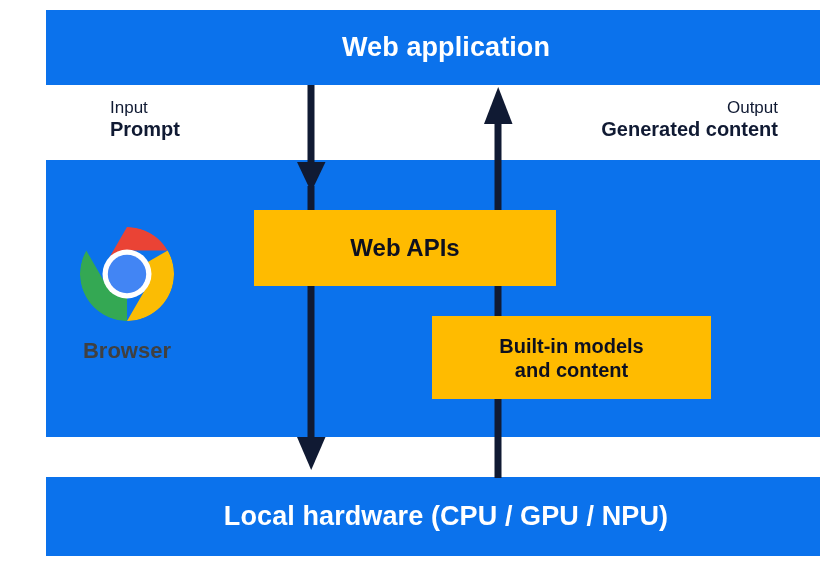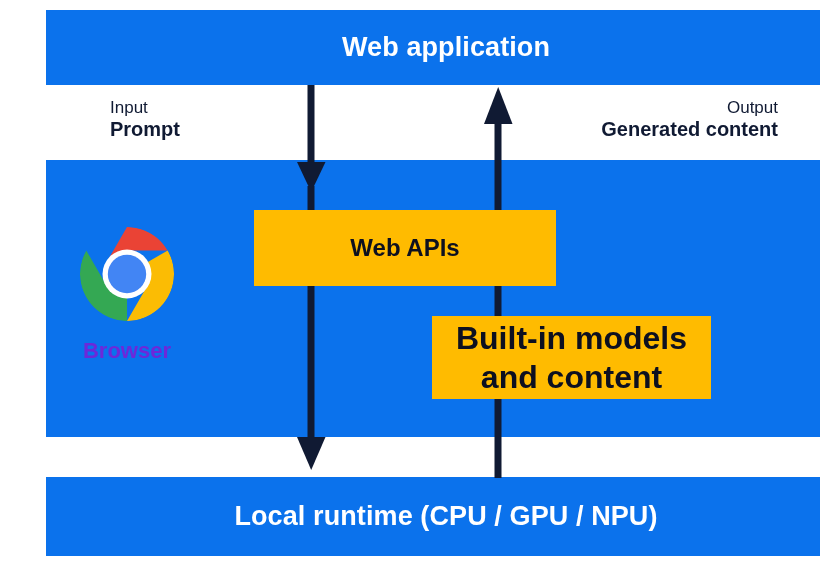--- a/index.html
+++ b/index.html
@@ -114,21 +114,21 @@
     flex-direction: column;
     align-items: center;
   }
   #chrome-icon {
     width: 96px;
     height: 96px;
     display: block;
   }
   #browser-label {
     margin-top: 16px;
-    color: #6d28d9;
+    color: #404040;
     font-size: 22px;
     font-weight: 700;
     white-space: nowrap;
     text-align: center;
   }
 
   
   .component-box {
     position: absolute;
     background: #ffbb00;
@@ -152,35 +152,35 @@
     margin-top: 8px;
   }
   #web-apis-box .component-label { font-size: 24px; }
 
   #builtin-models-box {
     left: 432px;
     top: 316px;
     width: 279px;
     height: 83px;
   }
-  #builtin-models-box .component-label { font-size: 32px; }
+  #builtin-models-box .component-label { font-size: 20px; }
 </style>
 </head>
 <body>
 
 <div id="diagram">
 
   <div class="layer-bar" id="web-application-bar">
     <span class="bar-title">Web application</span>
   </div>
 
   <div class="layer-bar" id="browser-bar"></div>
 
   <div class="layer-bar" id="local-hardware-bar">
-    <span class="bar-title">Local runtime (CPU / GPU / NPU)</span>
+    <span class="bar-title">Local hardware (CPU / GPU / NPU)</span>
   </div>
 
   <svg id="arrows-layer" viewBox="0 0 820 566">
 
     <g>
       <rect x="307.5" y="85" width="7" height="82" fill="#101a33"></rect>
       <path d="M 297 162 L 325.5 162 L 311.2 192 Z" fill="#101a33"></path>
       <rect x="307.5" y="186" width="7" height="254" fill="#101a33"></rect>
       <path d="M 297 437 L 325.5 437 L 311.2 470 Z" fill="#101a33"></path>
     </g>

